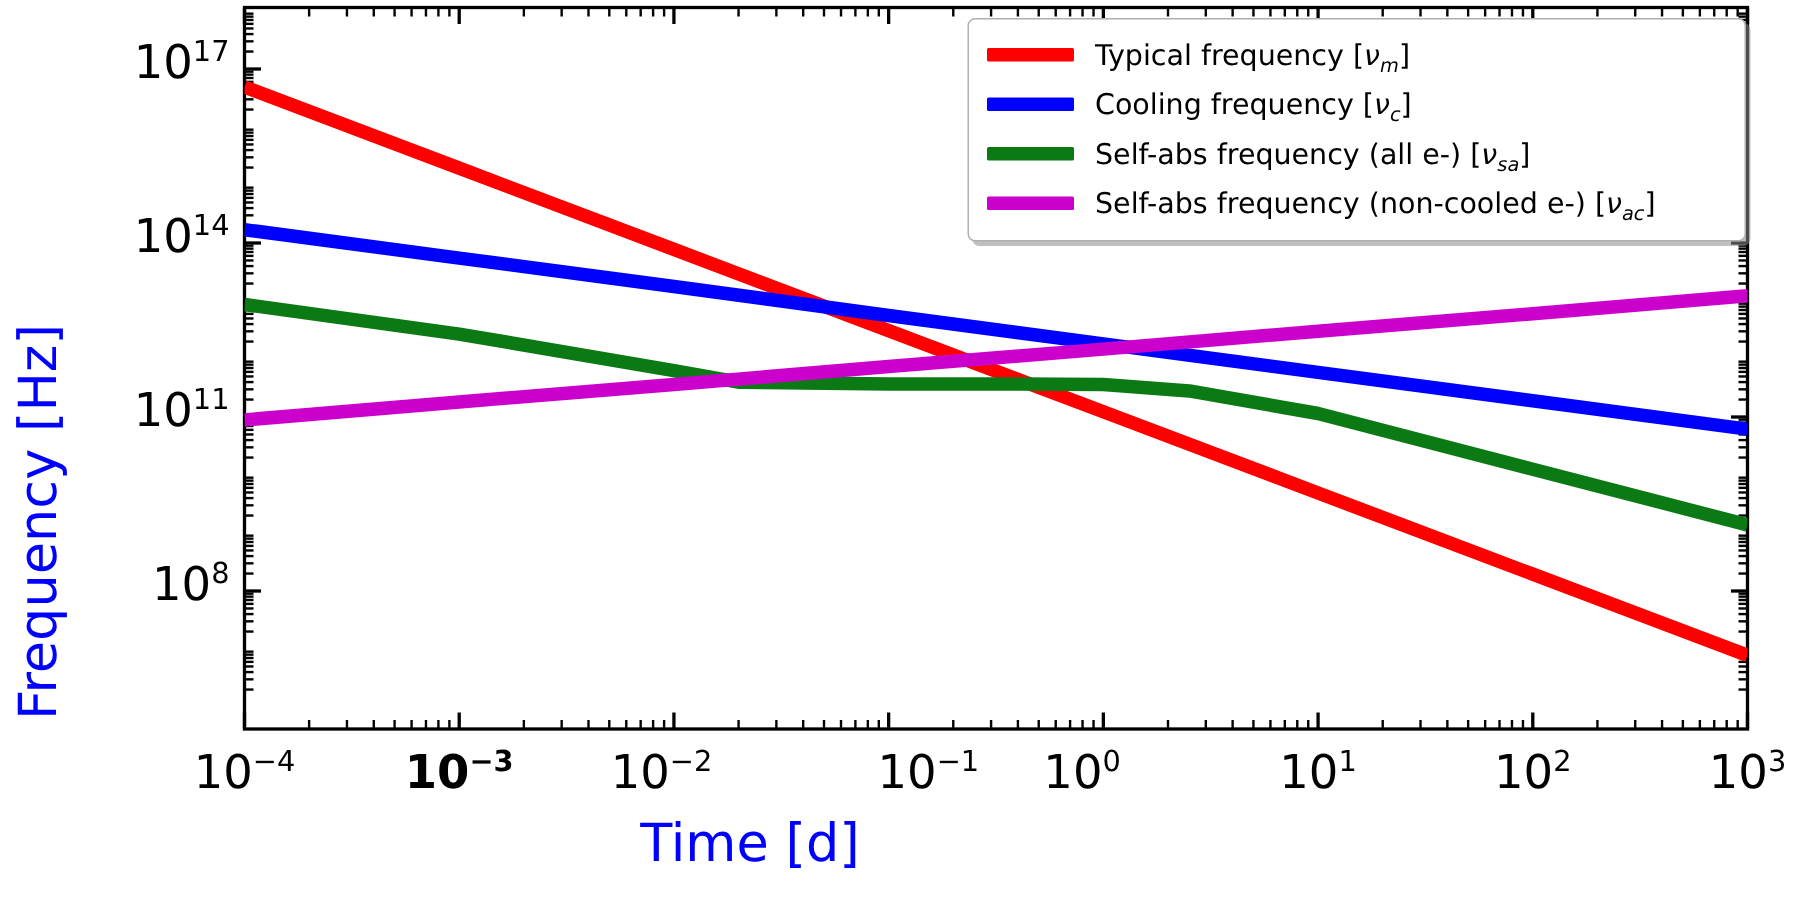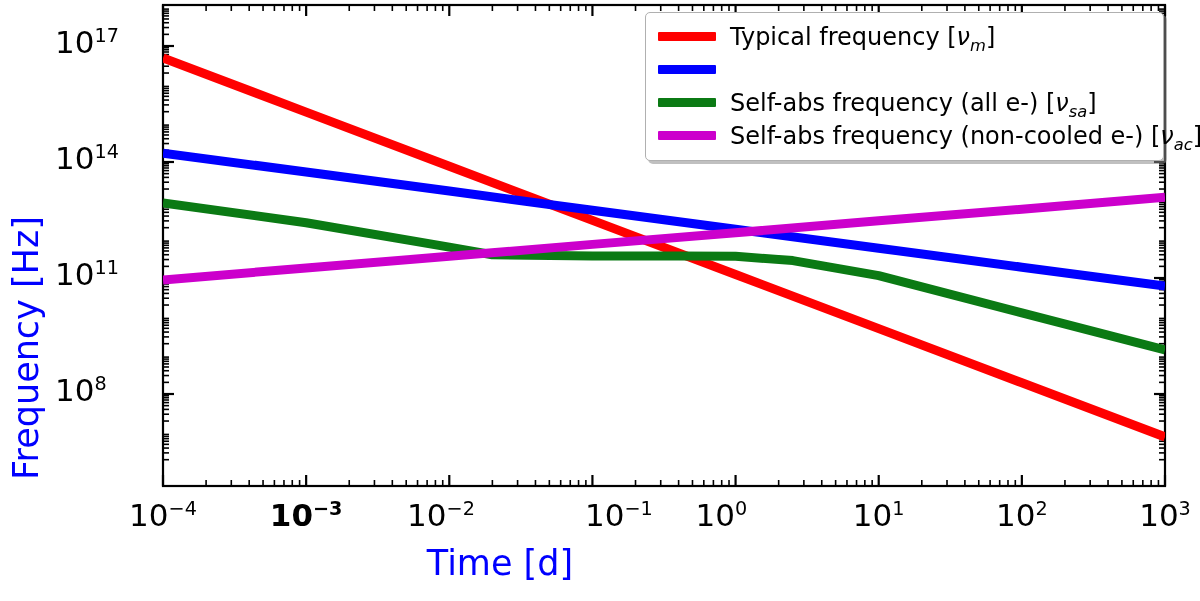--- a/index.html
+++ b/index.html
@@ -33,21 +33,21 @@
 
   
   .tick {
     position:absolute;
     color:#000000;
     font-size:31px;
     white-space:nowrap;
     font-family:"DejaVu Sans", sans-serif;
   }
   .tick sup { font-size:0.62em; vertical-align:super; line-height:0; }
-  .ytick { }
+  .ytick { text-align:right; }
 
   
   #legend {
     position:absolute;
     left:645px; top:12px;
     width:519px;
     box-sizing:border-box;
     background:#ffffff;
     border:1.2px solid #b0b0b0;
     border-radius:5px;
@@ -60,21 +60,21 @@
     height:33px;
   }
   .legend-swatch {
     width:58px; height:9px;
     border-radius:1px;
     flex:0 0 auto;
     margin-right:14px;
   }
   .legend-text {
     color:#000000;
-    font-size:24px;
+    font-size:19px;
     white-space:nowrap;
     font-family:"DejaVu Sans", sans-serif;
   }
   .legend-text i { font-style:italic; }
   .legend-text sub { font-size:0.68em; vertical-align:sub; line-height:0; font-style:italic; }
 </style>
 </head>
 <body>
 
 <div id="fig">
@@ -451,20 +451,21 @@
   <div class="axis-label" id="xlabel">Time [d]</div>
   <div class="axis-label" id="ylabel">Frequency [Hz]</div>
 
   <div id="legend">
       <div class="legend-row">
         <span class="legend-swatch" style="background: rgb(255, 0, 0);"></span>
         <span class="legend-text">Typical frequency [<i>ν</i><sub>m</sub>]</span>
       </div>
       <div class="legend-row">
         <span class="legend-swatch" style="background: rgb(0, 0, 255);"></span>
+        <span class="legend-text">Cooling frequency [<i>ν</i><sub>c</sub>]</span>
       </div>
       <div class="legend-row">
         <span class="legend-swatch" style="background: rgb(11, 122, 20);"></span>
         <span class="legend-text">Self-abs frequency (all e-) [<i>ν</i><sub>sa</sub>]</span>
       </div>
       <div class="legend-row">
         <span class="legend-swatch" style="background: rgb(204, 0, 204);"></span>
         <span class="legend-text">Self-abs frequency (non-cooled e-) [<i>ν</i><sub>ac</sub>]</span>
       </div>
     </div>

